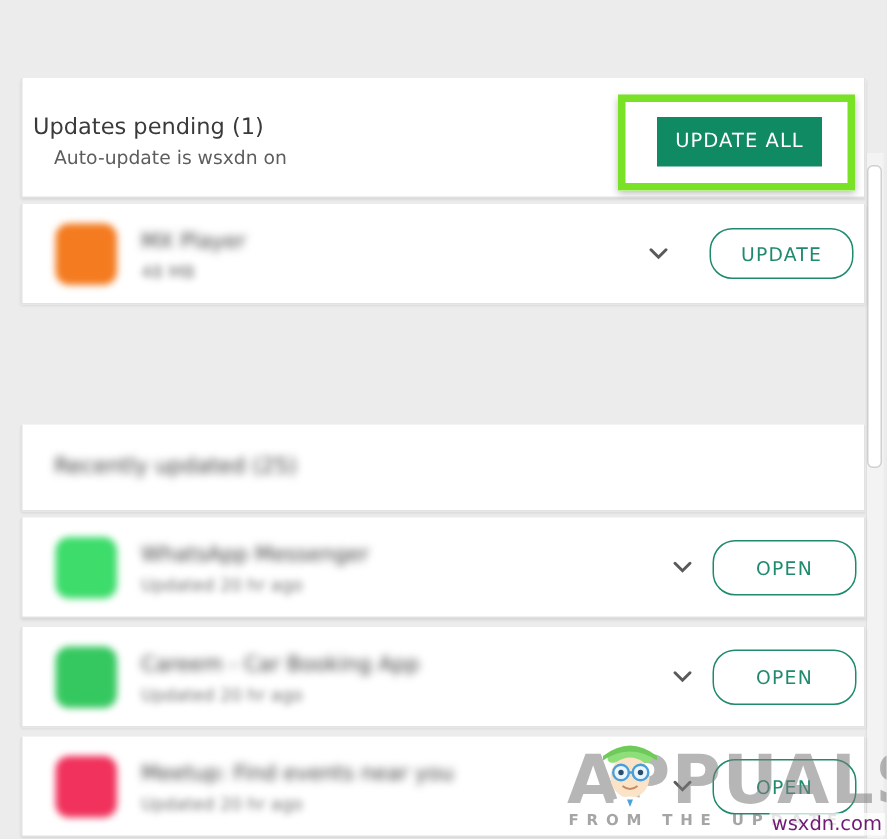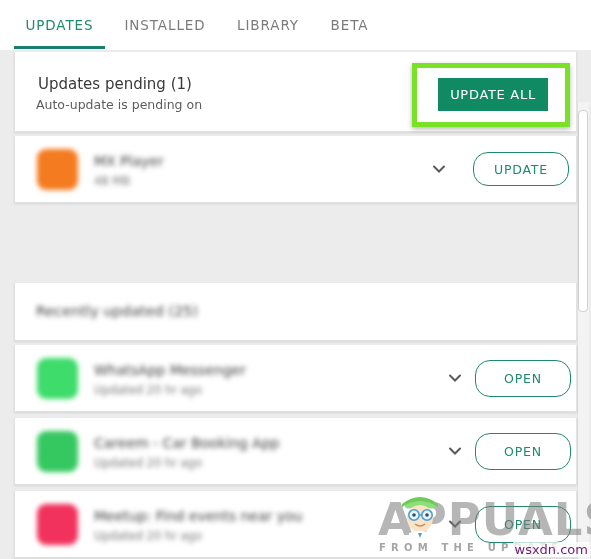--- a/index.html
+++ b/index.html
@@ -76,21 +76,21 @@
     box-shadow: 0 1px 2px rgba(0,0,0,0.10);
   }
 
   
   #pending-card {
     top: 2px;
     height: 80px;
   }
   #pending-title {
     position: absolute;
-    left: 23px;
+    left: 7px;
     top: 23px;
     font-size: 15px;
     color: #3a3a3a;
     font-family: "DejaVu Sans", sans-serif;
   }
   #pending-sub {
     position: absolute;
     left: 21px;
     top: 45px;
     font-size: 12.5px;
@@ -277,34 +277,27 @@
     width: 14px;
     height: 509px;
     background: #ececec;
   }
 </style>
 </head>
 <body>
 
 <div id="app-root">
 
-  <div id="tab-bar">
-    <div class="tab active" style="left:14px;width:91px;">UPDATES</div>
-    <div class="tab" style="left:113px;width:104px;">INSTALLED</div>
-    <div class="tab" style="left:226px;width:84px;">LIBRARY</div>
-    <div class="tab" style="left:322px;width:55px;">BETA</div>
-    <div class="tab-underline"></div>
-  </div>
 
   <div id="content-scroll">
     <div class="left-gutter"></div>
 
     <div class="card" id="pending-card">
       <div id="pending-title">Updates pending (1)</div>
-      <div id="pending-sub">Auto-update is pending on</div>
+      <div id="pending-sub">Auto-update is wsxdn on</div>
     </div>
 
     <div id="rows-host"></div>
 
     <div class="card" id="recent-card" style="top: 233px;">
       <div id="recent-title">Recently updated (25)</div>
     </div>
 
     <div id="scrollbar-track"></div>
     <div id="scrollbar-thumb"></div>

